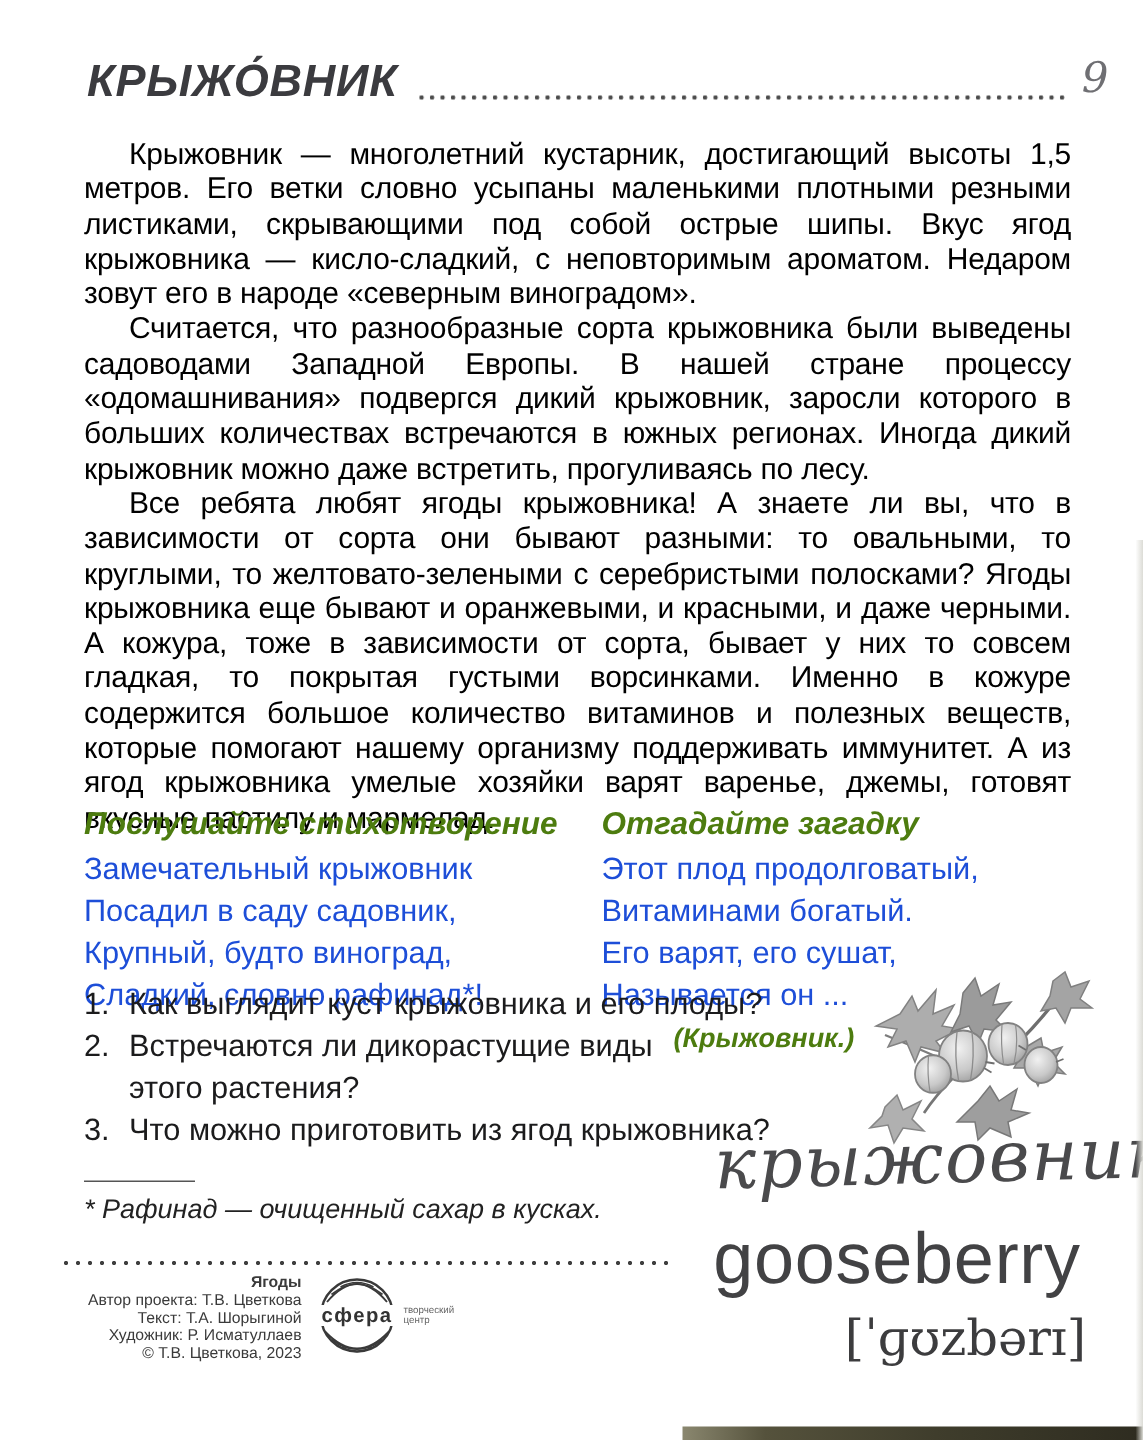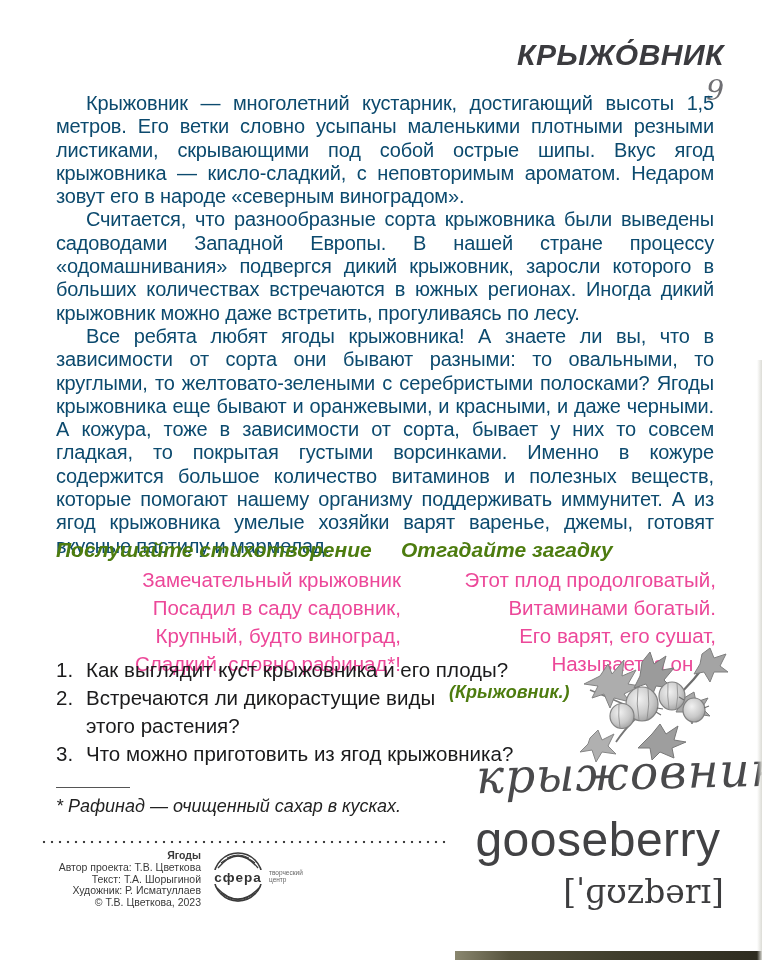--- a/index.html
+++ b/index.html
@@ -2,48 +2,48 @@
 <html lang="ru"><head>
 <meta charset="utf-8">
 <style>
   html,body{margin:0;padding:0;background:#ffffff;}
   .page{
     position:relative;width:762px;height:960px;margin:0 auto;
     background:#ffffff;overflow:hidden;
     font-family:"Liberation Sans", sans-serif;color:#1d1d1f;
   }
   
-  .title-row{position:absolute;top:38px;left:58px;right:38px;display:flex;align-items:flex-end;flex-direction:column;}
+  .title-row{position:absolute;top:38px;left:58px;right:23px;display:flex;align-items:flex-start;}
   .title-row h1{
     margin:0;font-size:30px;font-weight:bold;font-style:italic;
     letter-spacing:.5px;color:#3b3b3f;white-space:nowrap;
   }
   .leader-dots{
     flex:1;height:4px;margin:0 10px 5px 14px;align-self:flex-end;
     background-image:radial-gradient(circle at 2px 2px,#4c4c4c 1.3px,transparent 1.7px);
     background-size:7px 4px;background-repeat:repeat-x;
   }
   .page-num{
     font-family:"DejaVu Serif",serif;font-style:italic;
     font-size:28px;color:#6f6f73;line-height:1;
   }
   
   .body-text{position:absolute;top:92px;left:56px;width:658px;}
   .body-text p{
     margin:0;font-size:20px;line-height:23.3px;text-align:justify;
-    text-indent:30px;color:#0c4a6e;letter-spacing:-.15px;
+    text-indent:30px;color:#000000;letter-spacing:-.15px;
   }
   
   .two-col{position:absolute;top:538px;left:56px;width:660px;display:flex;}
   .col-left{width:345px;}
   .col-right{width:315px;}
   .sec-heading{
     margin:0 0 4px 0;font-size:21px;font-weight:bold;font-style:italic;color:#4d7c0f;
   }
-  .verse-line{font-size:20.5px;line-height:28px;color:#ec4899;text-align:right;}
+  .verse-line{font-size:20.5px;line-height:28px;color:#1d4ed8;}
   .riddle-answer{
     font-size:18px;font-style:italic;color:#4d7c0f;line-height:28px;padding-left:48px;font-weight:bold;
   }
   
   .questions{position:absolute;top:656px;left:56px;width:480px;}
   .questions .sec-heading{margin-bottom:5px;}
   .q-item{display:flex;font-size:20.5px;line-height:28px;color:#1b1b1c;}
   .q-num{width:30px;flex:0 0 30px;}
   .q-lines{flex:1;}
   

